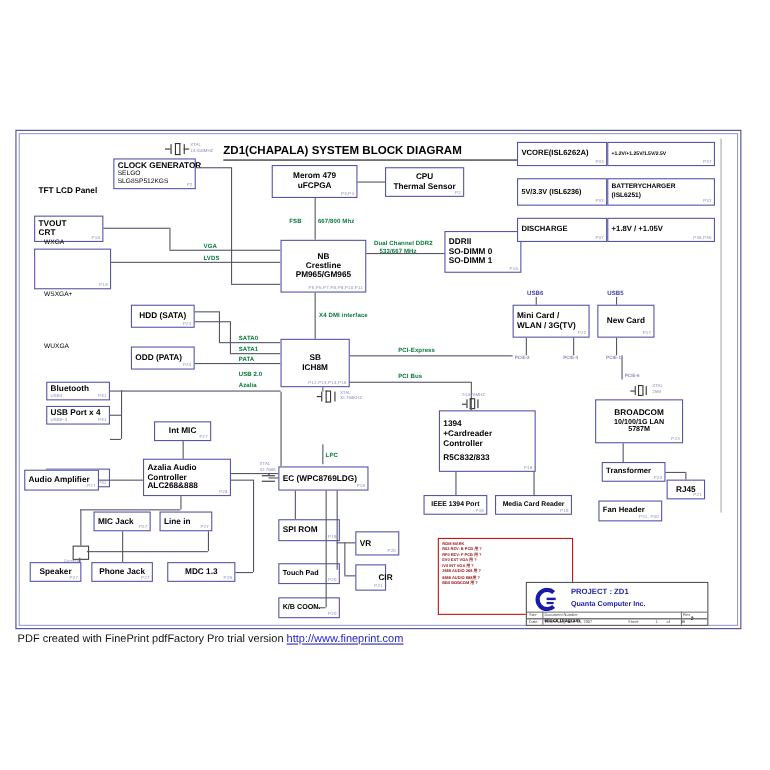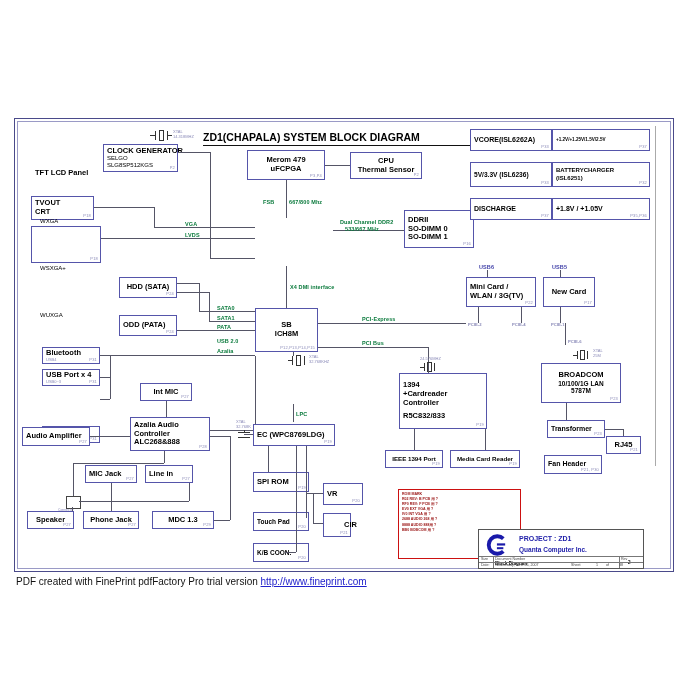--- a/index.html
+++ b/index.html
@@ -126,20 +126,26 @@
     <div class="ref">P18</div>
   </div>
 
   <div class="w wh" style="left:94px;top:207px;width:60px;"></div>
   <div class="w wv" style="left:154px;top:207px;height:20px;"></div>
   <div class="w wh" style="left:154px;top:227px;width:101px;"></div>
   <div class="w wh" style="left:101px;top:238px;width:154px;"></div>
   <div class="sig" style="left:185px;top:221px;">VGA</div>
   <div class="sig" style="left:185px;top:232px;">LVDS</div>
 
+  <div class="bx ctr" style="left:255px;top:218px;width:78px;height:48px;">
+    <div class="ln">NB</div>
+    <div class="ln">Crestline</div>
+    <div class="ln">PM965/GM965</div>
+    <div class="ref">P5,P6,P7,P8,P9,P10,P11</div>
+  </div>
 
   <div class="bx" style="left:404px;top:210px;width:70px;height:38px;">
     <div class="ln">DDRII</div>
     <div class="ln">SO-DIMM 0</div>
     <div class="ln">SO-DIMM 1</div>
     <div class="ref">P16</div>
   </div>
   <div class="w wh" style="left:333px;top:230px;width:71px;"></div>
   <div class="sig" style="left:340px;top:219px;">Dual Channel DDR2</div>
   <div class="sig" style="left:345px;top:226px;">533/667 MHz</div>

